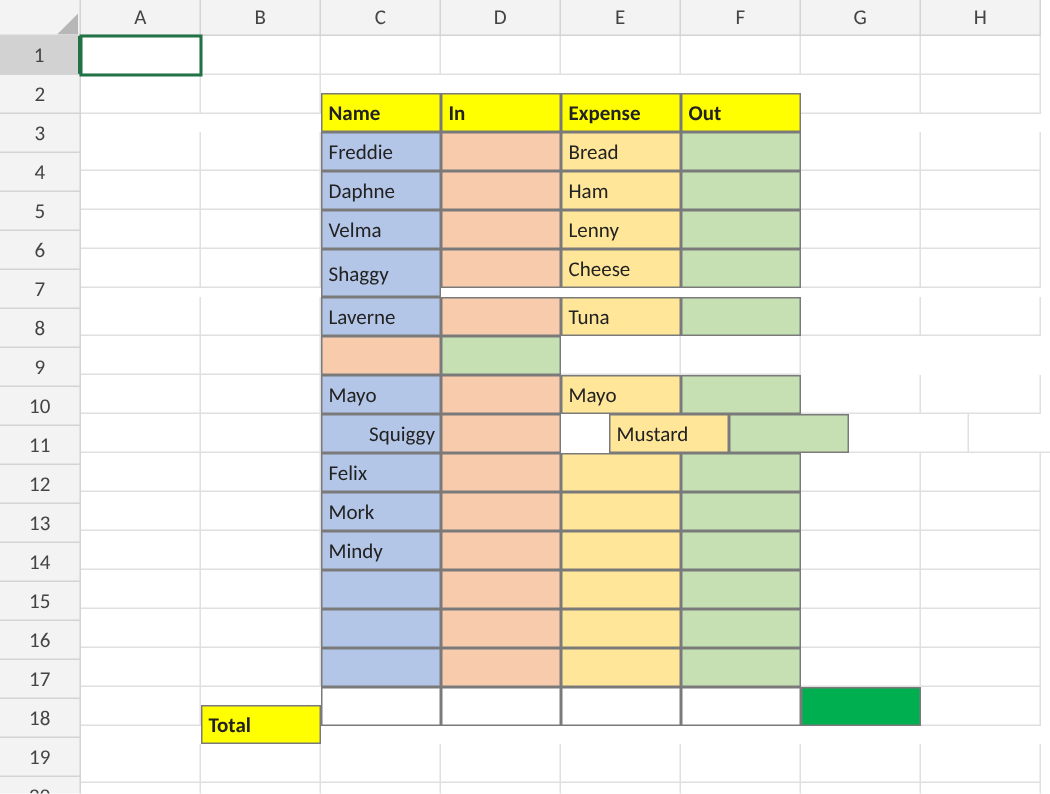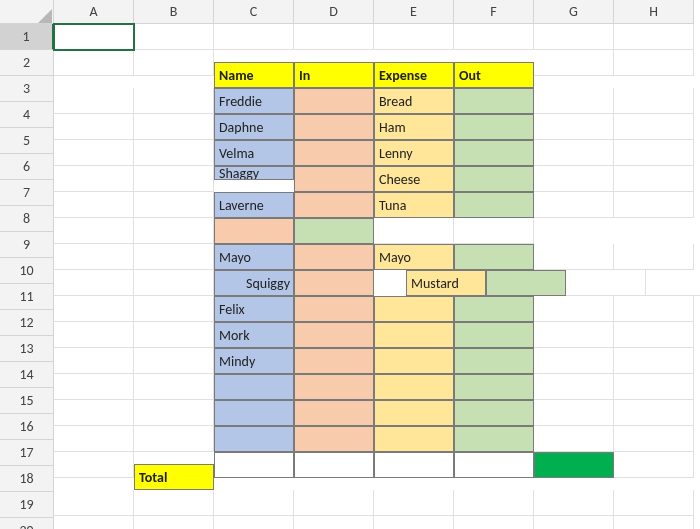--- a/index.html
+++ b/index.html
@@ -191,21 +191,21 @@
         <div class="cell f-blue b-all" style="width: 80px; height: 26px;">Velma</div>
         <div class="cell f-orange b-all" style="width: 80px; height: 26px;"></div>
         <div class="cell f-tan b-all" style="width: 80px; height: 26px;">Lenny</div>
         <div class="cell f-olive b-all" style="width: 80px; height: 26px;"></div>
         <div class="cell" style="width: 80px; height: 26px;"></div>
         <div class="cell" style="width: 80px; height: 26px;"></div>
       </div>
       <div class="row">
         <div class="cell" style="width: 80px; height: 26px;"></div>
         <div class="cell" style="width: 80px; height: 26px;"></div>
-        <div class="cell f-blue b-all" style="width: 80px; height: 14px;">Shaggy</div>
+        <div class="cell f-blue b-all" style="width: 80px; height: 32px;">Shaggy</div>
         <div class="cell f-orange b-all" style="width: 80px; height: 26px;"></div>
         <div class="cell f-tan b-all" style="width: 80px; height: 26px;">Cheese</div>
         <div class="cell f-olive b-all" style="width: 80px; height: 26px;"></div>
         <div class="cell" style="width: 80px; height: 26px;"></div>
         <div class="cell" style="width: 80px; height: 26px;"></div>
       </div>
       <div class="row">
         <div class="cell" style="width: 80px; height: 26px;"></div>
         <div class="cell" style="width: 80px; height: 26px;"></div>
         <div class="cell f-blue b-all" style="width: 80px; height: 26px;">Laverne</div>

